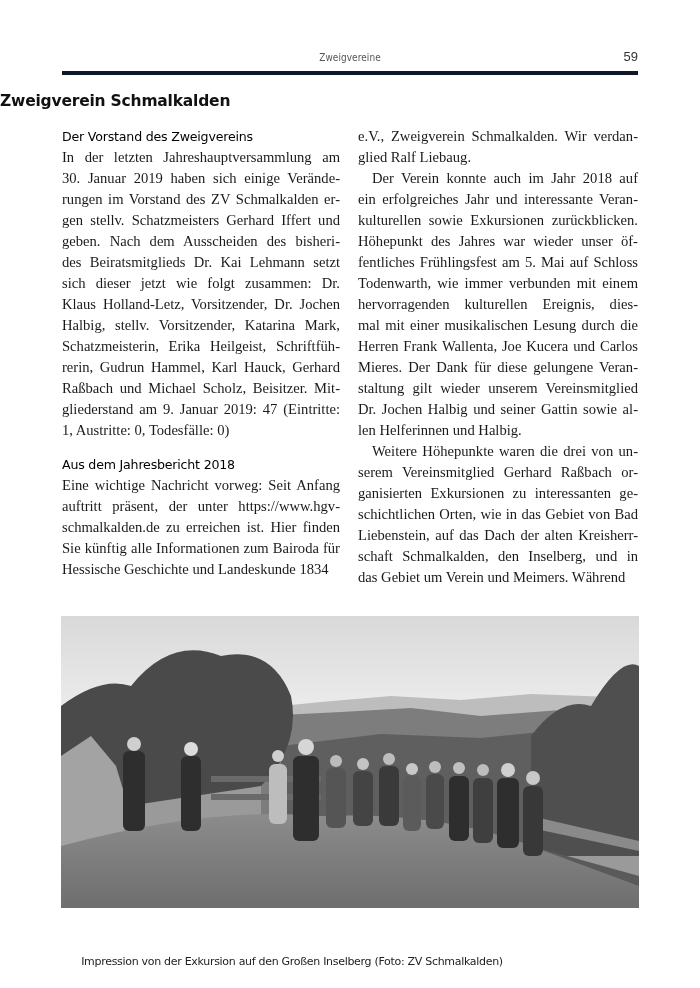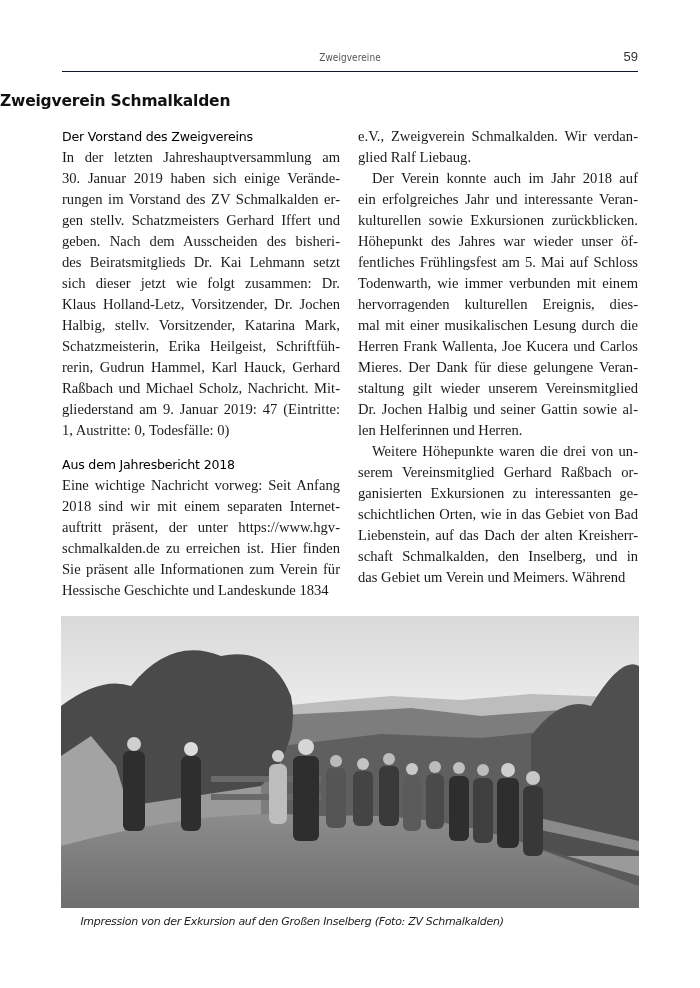--- a/index.html
+++ b/index.html
@@ -1,19 +1,19 @@
 <!DOCTYPE html>
 <html><head>
   <meta charset="utf-8">
   <style>
     html, body { margin: 0; padding: 0; background: #ffffff; }
     body { width: 700px; height: 988px; position: relative; overflow: hidden; color: #1a1a1a; }
     .running-head {
       position: absolute; left: 62px; top: 49px; width: 576px; height: 22px;
-      border-bottom: 1px solid #0f172a;
+      border-bottom: 4px solid #0f172a;
     }
     .running-title {
       position: absolute; left: 0; right: 0; top: 2px; text-align: center;
       font-family: "DejaVu Sans", sans-serif; font-size: 10.5px; color: #555; letter-spacing: 0.1px;
       transform: scaleX(0.85);
     }
     .page-number {
       position: absolute; right: 0; top: 0;
       font-family: "Liberation Sans", sans-serif; font-size: 13px; color: #333; text-align: right;
     }
@@ -36,22 +36,22 @@
       display: block; height: 21px; line-height: 21px;
       font-family: "DejaVu Sans", sans-serif; font-size: 12.6px; color: #000000; letter-spacing: -0.2px;
     }
     .gap { display: block; height: 13px; }
     .photo {
       position: absolute; left: 61px; top: 616px; width: 578px; height: 292px; overflow: hidden;
       background: #9a9a9a;
     }
     .photo svg { display: block; }
     .caption {
-      position: absolute; left: 0; width: 584px; top: 915px; text-align: center;
-      font-family: "DejaVu Sans", sans-serif; font-style: italic; font-size: 11px; color: #222;
+      position: absolute; left: 0; width: 584px; top: 955px; text-align: center;
+      font-family: "DejaVu Sans", sans-serif; font-size: 11px; color: #222;
       letter-spacing: -0.3px;
     }
   </style>
 </head>
 <body>
 
 <div class="running-head">
   <div class="running-title">Zweigvereine</div>
   <div class="page-number">59</div>
 </div>
@@ -65,32 +65,31 @@
       <span class="line">30. Januar 2019 haben sich einige Verände-</span>
       <span class="line">rungen im Vorstand des ZV Schmalkalden er-</span>
       <span class="line">gen stellv. Schatzmeisters Gerhard Iffert und</span>
       <span class="line">geben. Nach dem Ausscheiden des bisheri-</span>
       <span class="line">des Beiratsmitglieds Dr. Kai Lehmann setzt</span>
       <span class="line">sich dieser jetzt wie folgt zusammen: Dr.</span>
       <span class="line">Klaus Holland-Letz, Vorsitzender, Dr. Jochen</span>
       <span class="line">Halbig, stellv. Vorsitzender, Katarina Mark,</span>
       <span class="line">Schatzmeisterin, Erika Heilgeist, Schriftfüh-</span>
       <span class="line">rerin, Gudrun Hammel, Karl Hauck, Gerhard</span>
-      <span class="line">Raßbach und Michael Scholz, Nachricht. Mit-</span>
+      <span class="line">Raßbach und Michael Scholz, Beisitzer. Mit-</span>
       <span class="line">gliederstand am 9. Januar 2019: 47 (Eintritte:</span>
       <span class="line last">1, Austritte: 0, Todesfälle: 0)</span>
     </div>
   <span class="gap"></span>
   <span class="subhead">Aus dem Jahresbericht 2018</span>
   <div id="sec2">
       <span class="line">Eine wichtige Nachricht vorweg: Seit Anfang</span>
-      <span class="line">2018 sind wir mit einem separaten Internet-</span>
       <span class="line">auftritt präsent, der unter https://www.hgv-</span>
       <span class="line">schmalkalden.de zu erreichen ist. Hier finden</span>
-      <span class="line">Sie präsent alle Informationen zum Verein für</span>
+      <span class="line">Sie künftig alle Informationen zum Bairoda für</span>
       <span class="line last">Hessische Geschichte und Landeskunde 1834</span>
     </div>
 </div>
 
 <div class="column col-right">
   <div id="rp1">
       <span class="line">e.V., Zweigverein Schmalkalden. Wir verdan-</span>
       <span class="line last">glied Ralf Liebaug.</span>
     </div>
   <div id="rp2">
@@ -99,21 +98,21 @@
       <span class="line">kulturellen sowie Exkursionen zurückblicken.</span>
       <span class="line">Höhepunkt des Jahres war wieder unser öf-</span>
       <span class="line">fentliches Frühlingsfest am 5. Mai auf Schloss</span>
       <span class="line">Todenwarth, wie immer verbunden mit einem</span>
       <span class="line">hervorragenden kulturellen Ereignis, dies-</span>
       <span class="line">mal mit einer musikalischen Lesung durch die</span>
       <span class="line">Herren Frank Wallenta, Joe Kucera und Carlos</span>
       <span class="line">Mieres. Der Dank für diese gelungene Veran-</span>
       <span class="line">staltung gilt wieder unserem Vereinsmitglied</span>
       <span class="line">Dr. Jochen Halbig und seiner Gattin sowie al-</span>
-      <span class="line last">len Helferinnen und Herren.</span>
+      <span class="line last">len Helferinnen und Halbig.</span>
     </div>
   <div id="rp3">
       <span class="line indent">Weitere Höhepunkte waren die drei von un-</span>
       <span class="line">serem Vereinsmitglied Gerhard Raßbach or-</span>
       <span class="line">ganisierten Exkursionen zu interessanten ge-</span>
       <span class="line">schichtlichen Orten, wie in das Gebiet von Bad</span>
       <span class="line">Liebenstein, auf das Dach der alten Kreisherr-</span>
       <span class="line">schaft Schmalkalden, den Inselberg, und in</span>
       <span class="line last">das Gebiet um Verein und Meimers. Während</span>
     </div>

